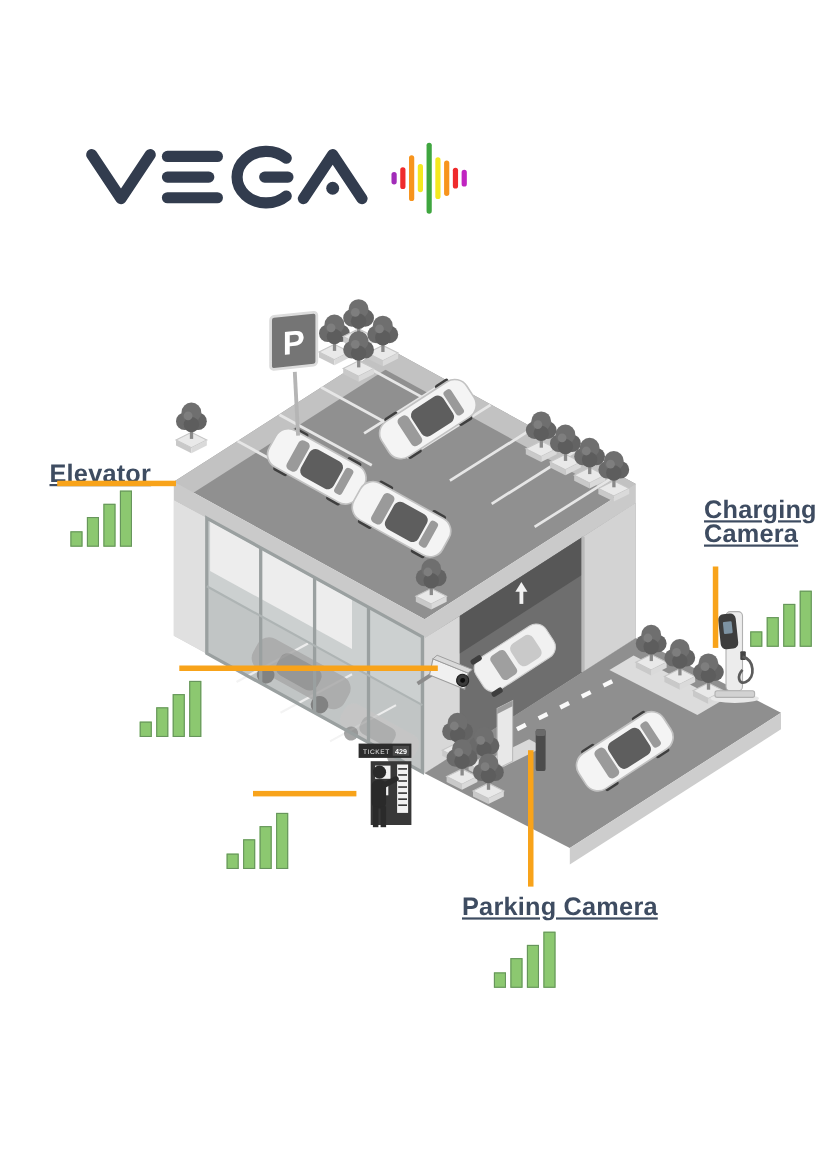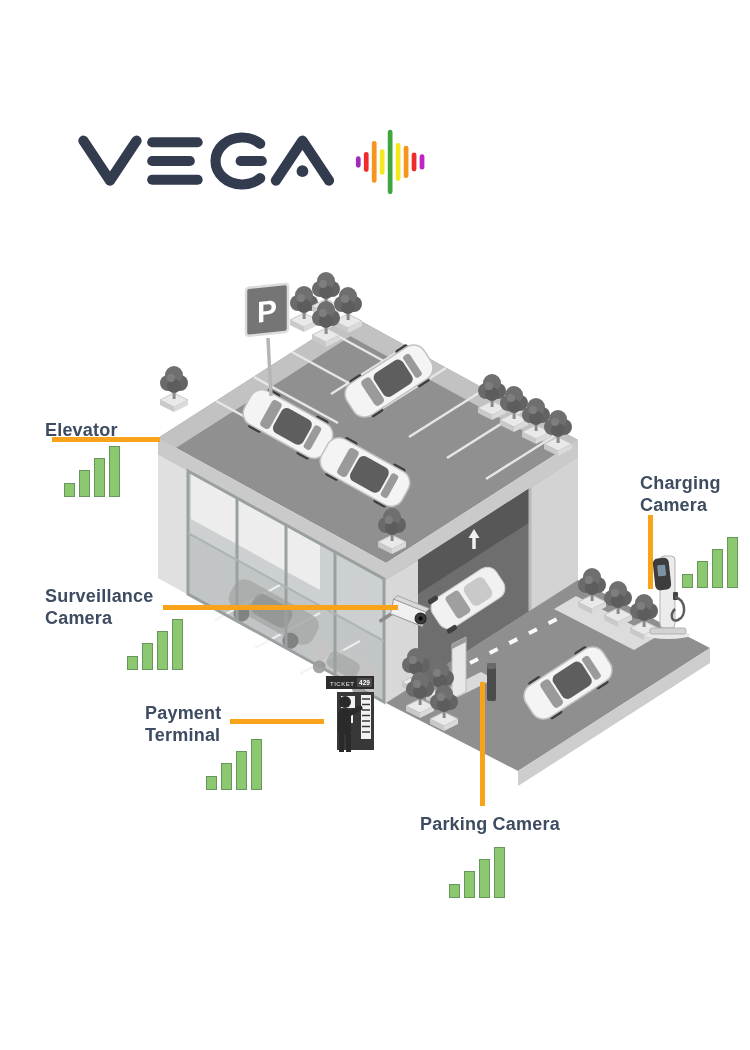--- a/index.html
+++ b/index.html
@@ -5,22 +5,22 @@
   html,body{margin:0;padding:0;background:#fff;}
   .canvas{position:relative;width:750px;height:1050px;background:#fff;overflow:hidden;
           font-family:"Liberation Sans",sans-serif;}
   
   .logo{position:absolute;left:74px;top:118px;display:flex;align-items:center;gap:14px;}
   .logotype{display:block;}
   .logotype path{stroke:var(--logo-color);stroke-width:13;stroke-linecap:round;
                  stroke-linejoin:round;fill:none;}
   .logotype circle{fill:var(--logo-color);}
   
-  .label{position:absolute;font-weight:bold;font-size:18px;line-height:22px;
-         color:var(--label-color);letter-spacing:.2px;white-space:nowrap;}
+  .label{position:absolute;font-weight:bold;font-size:23px;line-height:22px;
+         color:var(--label-color);letter-spacing:.2px;white-space:nowrap;text-decoration:underline;}
   
   .connector{position:absolute;background:var(--accent);}
   .connector.h{height:5px;}
   .connector.v{width:5px;}
   
   .signal{position:absolute;display:flex;align-items:flex-end;gap:4px;height:51px;}
   .signal i{display:block;width:11px;background:var(--sig-fill);
             border:1.5px solid var(--sig-stroke);box-sizing:border-box;}
   .signal .b1{height:14px;} .signal .b2{height:27px;}
   .signal .b3{height:39px;} .signal .b4{height:51px;}
@@ -257,56 +257,48 @@
     <span>Elevator</span>
   </div>
   <div class="connector h" style="left:52px;top:437px;width:108px"></div>
   <div class="signal" style="left:64px;top:446px">
     <i class="b1"></i>
       <i class="b2"></i>
       <i class="b3"></i>
       <i class="b4"></i>
   </div>
 
-  <div class="label" style="left:45px;top:585px">
-    <div>Surveillance</div>
-    <div>Camera</div>
-  </div>
   <div class="connector h" style="left:163px;top:605px;width:235px"></div>
   <div class="signal" style="left:127px;top:619px">
     <i class="b1"></i>
       <i class="b2"></i>
       <i class="b3"></i>
       <i class="b4"></i>
   </div>
 
-  <div class="label" style="left:145px;top:702px">
-    <div>Payment</div>
-    <div>Terminal</div>
-  </div>
   <div class="connector h" style="left:230px;top:719px;width:94px"></div>
   <div class="signal" style="left:206px;top:739px">
     <i class="b1"></i>
       <i class="b2"></i>
       <i class="b3"></i>
       <i class="b4"></i>
   </div>
 
   <div class="connector v" style="left:480px;top:682px;height:124px"></div>
   <div class="label" style="left:420px;top:813px">
     <span>Parking Camera</span>
   </div>
   <div class="signal" style="left:449px;top:847px">
     <i class="b1"></i>
       <i class="b2"></i>
       <i class="b3"></i>
       <i class="b4"></i>
   </div>
 
-  <div class="label" style="left:640px;top:472px">
+  <div class="label" style="left:640px;top:452px">
     <div>Charging</div>
     <div>Camera</div>
   </div>
   <div class="connector v" style="left:648px;top:515px;height:74px"></div>
   <div class="signal" style="left:682px;top:537px">
     <i class="b1"></i>
       <i class="b2"></i>
       <i class="b3"></i>
       <i class="b4"></i>
   </div>

